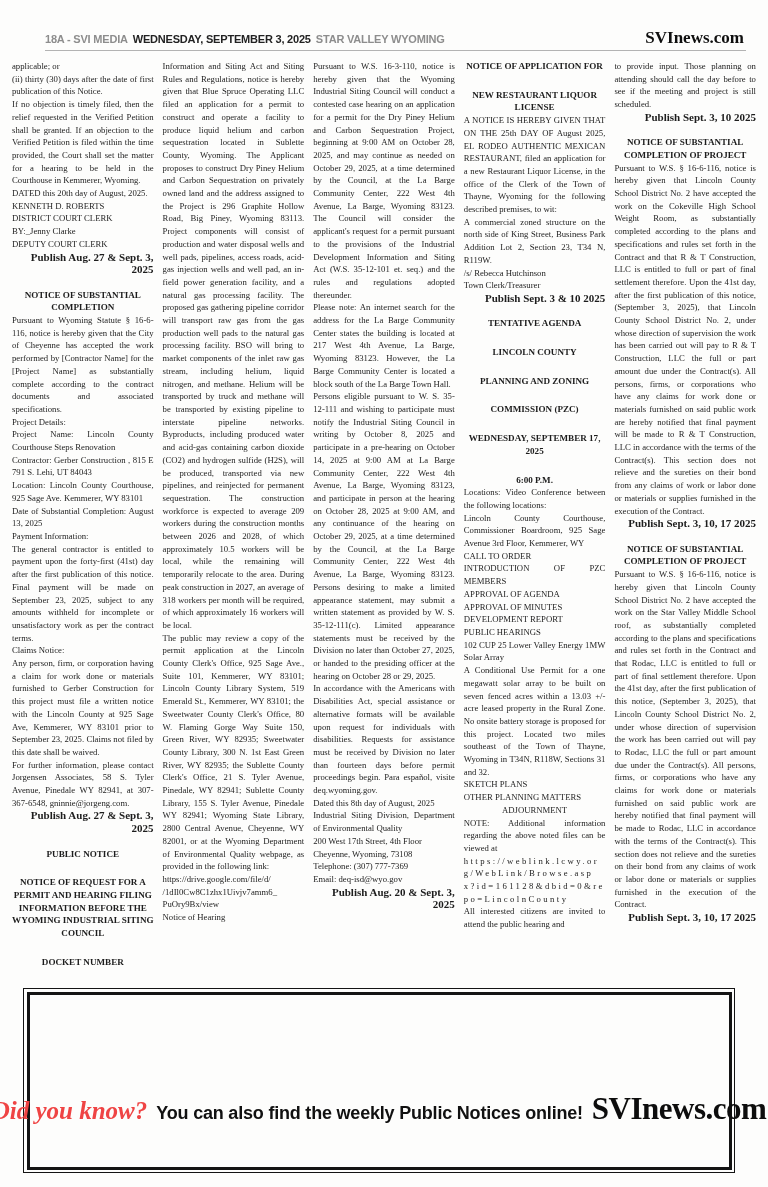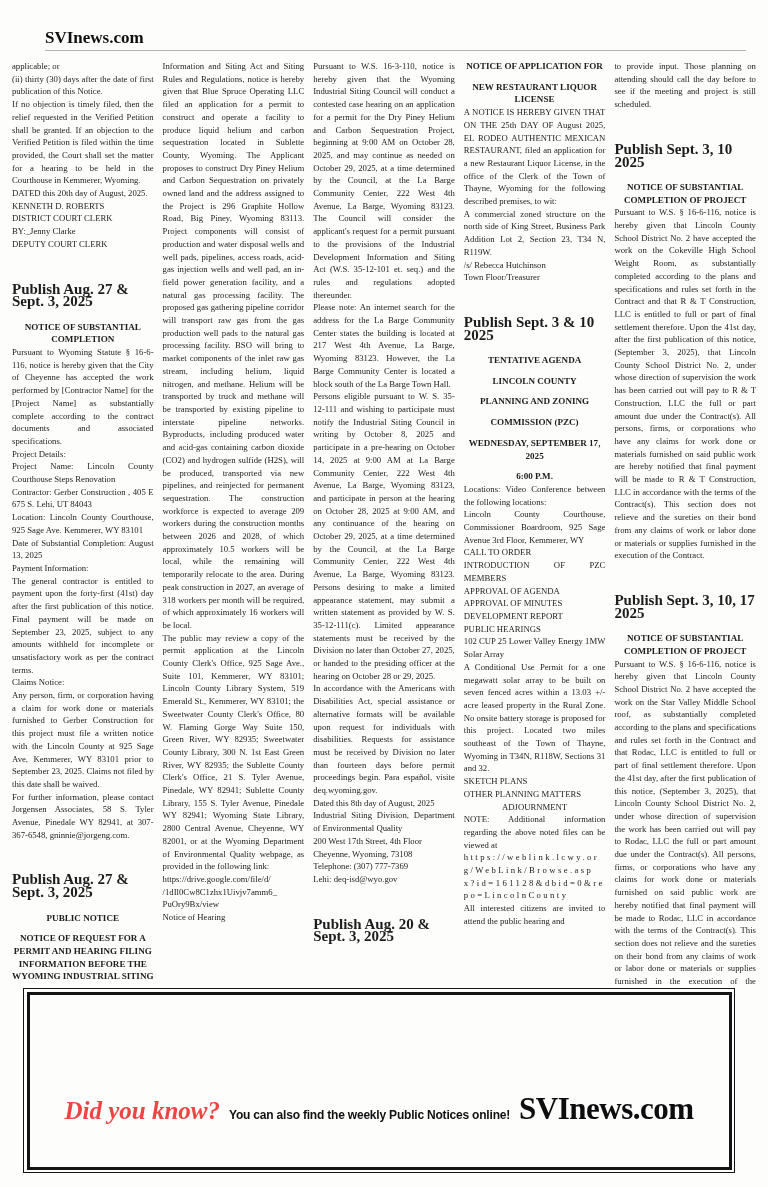--- a/index.html
+++ b/index.html
@@ -24,65 +24,70 @@
     position:absolute;top:60px;left:12px;right:12px;height:926px;
     display:flex;gap:9px;overflow:hidden;
   }
   .col{flex:1 1 0;min-width:0;font-size:8.7px;line-height:12.7px;}
   .blk{margin:0;}
   .p{text-align:justify;text-justify:inter-word;}
   .line{text-align:left;}
   .center{text-align:center;}
   .heading{font-weight:bold;text-align:center;font-size:9.1px;}
   .blk.heading{margin-top:12.7px;}
-  .heading + .heading{margin-top:8px;}
+  .heading + .heading{margin-top:16px;}
   .col .blk:first-child{margin-top:0;}
-  .publish{font-weight:bold;font-size:15px;margin-top:32px;}
+  .publish{font-weight:bold;text-align:right;font-size:11px;}
   .url{word-break:break-all;letter-spacing:2.4px;text-align:justify;}
   
   .banner{
     position:absolute;left:23px;right:33px;top:988px;bottom:14px;
     border:1.5px solid #141414;padding:2.5px;box-sizing:border-box;background:#fdfdfc;
   }
   .banner-inner{
     height:100%;box-sizing:border-box;border:3px solid #141414;
     display:flex;justify-content:center;align-items:baseline;gap:9px;
     padding-top:96px;white-space:nowrap;
   }
   .b-lead{font-family:"Liberation Serif",serif;font-style:italic;font-weight:bold;font-size:25px;color:#ef4444;}
-  .b-msg{font-family:"Liberation Sans",sans-serif;font-weight:bold;font-size:12px;letter-spacing:-0.2px;color:#111;}
+  .b-msg{font-family:"Liberation Sans",sans-serif;font-weight:bold;font-size:18px;letter-spacing:-0.2px;color:#111;}
   .b-site{font-family:"Liberation Serif",serif;font-weight:bold;font-size:31px;letter-spacing:-0.5px;color:#0d0d0d;}
 </style>
 </head>
 <body>
 
 <div class="page">
 
   <header class="masthead">
+    <div class="mh-left">
+      <span class="mh-gray">18A - SVI MEDIA</span>
+      <span class="mh-dark">WEDNESDAY, SEPTEMBER 3, 2025</span>
+      <span class="mh-gray">STAR VALLEY WYOMING</span>
+    </div>
     <div class="mh-site">SVInews.com</div>
   </header>
 
   <div class="rule"></div>
 
   <main id="columns" class="columns">
       <div class="col">
         <div class="blk line">applicable; or</div>
         <div class="blk p">(ii) thirty (30) days after the date of first publication of this Notice.</div>
         <div class="blk p">If no objection is timely filed, then the relief requested in the Verified Petition shall be granted. If an objection to the Verified Petition is filed within the time provided, the Court shall set the matter for a hearing to be held in the Courthouse in Kemmerer, Wyoming.</div>
         <div class="blk p">DATED this 20th day of August, 2025.</div>
         <div class="blk line">KENNETH D. ROBERTS</div>
         <div class="blk line">DISTRICT COURT CLERK</div>
         <div class="blk line">BY:_Jenny Clarke</div>
         <div class="blk line">DEPUTY COURT CLERK</div>
         <div class="blk publish">Publish Aug. 27 &amp; Sept. 3, 2025</div>
         <div class="blk heading">NOTICE OF SUBSTANTIAL COMPLETION</div>
         <div class="blk p">Pursuant to Wyoming Statute § 16-6-116, notice is hereby given that the City of Cheyenne has accepted the work performed by [Contractor Name] for the [Project Name] as substantially complete according to the contract documents and associated specifications.</div>
         <div class="blk line">Project Details:</div>
         <div class="blk p">Project Name: Lincoln County Courthouse Steps Renovation</div>
-        <div class="blk p">Contractor: Gerber Construction , 405 E 675 S. Lehi, UT 84043</div>
+        <div class="blk p">Contractor: Gerber Construction , 815 E 791 S. Lehi, UT 84043</div>
         <div class="blk p">Location: Lincoln County Courthouse, 925 Sage Ave. Kemmerer, WY 83101</div>
         <div class="blk p">Date of Substantial Completion: August 13, 2025</div>
         <div class="blk line">Payment Information:</div>
         <div class="blk p">The general contractor is entitled to payment upon the forty-first (41st) day after the first publication of this notice. Final payment will be made on September 23, 2025, subject to any amounts withheld for incomplete or unsatisfactory work as per the contract terms.</div>
         <div class="blk line">Claims Notice:</div>
         <div class="blk p">Any person, firm, or corporation having a claim for work done or materials furnished to Gerber Construction for this project must file a written notice with the Lincoln County at 925 Sage Ave, Kemmerer, WY 83101 prior to September 23, 2025. Claims not filed by this date shall be waived.</div>
         <div class="blk p">For further information, please contact Jorgensen Associates, 58 S. Tyler Avenue, Pinedale WY 82941, at 307-367-6548, gninnie@jorgeng.com.</div>
         <div class="blk publish">Publish Aug. 27 &amp; Sept. 3, 2025</div>
         <div class="blk heading">PUBLIC NOTICE</div>
         <div class="blk heading">NOTICE OF REQUEST FOR A PERMIT AND HEARING FILING INFORMATION BEFORE THE WYOMING INDUSTRIAL SITING COUNCIL</div>
@@ -102,30 +107,30 @@
       <div class="col">
         <div class="blk p">Pursuant to W.S. 16-3-110, notice is hereby given that the Wyoming Industrial Siting Council will conduct a contested case hearing on an application for a permit for the Dry Piney Helium and Carbon Sequestration Project, beginning at 9:00 AM on October 28, 2025, and may continue as needed on October 29, 2025, at a time determined by the Council, at the La Barge Community Center, 222 West 4th Avenue, La Barge, Wyoming 83123. The Council will consider the applicant's request for a permit pursuant to the provisions of the Industrial Development Information and Siting Act (W.S. 35-12-101 et. seq.) and the rules and regulations adopted thereunder.</div>
         <div class="blk p">Please note: An internet search for the address for the La Barge Community Center states the building is located at 217 West 4th Avenue, La Barge, Wyoming 83123. However, the La Barge Community Center is located a block south of the La Barge Town Hall.</div>
         <div class="blk p">Persons eligible pursuant to W. S. 35-12-111 and wishing to participate must notify the Industrial Siting Council in writing by October 8, 2025 and participate in a pre-hearing on October 14, 2025 at 9:00 AM at La Barge Community Center, 222 West 4th Avenue, La Barge, Wyoming 83123, and participate in person at the hearing on October 28, 2025 at 9:00 AM, and any continuance of the hearing on October 29, 2025, at a time determined by the Council, at the La Barge Community Center, 222 West 4th Avenue, La Barge, Wyoming 83123. Persons desiring to make a limited appearance statement, may submit a written statement as provided by W. S. 35-12-111(c). Limited appearance statements must be received by the Division no later than October 27, 2025, or handed to the presiding officer at the hearing on October 28 or 29, 2025.</div>
         <div class="blk p">In accordance with the Americans with Disabilities Act, special assistance or alternative formats will be available upon request for individuals with disabilities. Requests for assistance must be received by Division no later than fourteen days before permit proceedings begin. Para español, visite deq.wyoming.gov.</div>
         <div class="blk line">Dated this 8th day of August, 2025</div>
         <div class="blk p">Industrial Siting Division, Department of Environmental Quality</div>
         <div class="blk line">200 West 17th Street, 4th Floor</div>
         <div class="blk line">Cheyenne, Wyoming, 73108</div>
         <div class="blk line">Telephone: (307) 777-7369</div>
-        <div class="blk line">Lehi: deq-isd@wyo.gov</div>
+        <div class="blk line">Email: deq-isd@wyo.gov</div>
         <div class="blk publish">Publish Aug. 20 &amp; Sept. 3, 2025</div>
       </div>
       <div class="col">
         <div class="blk heading">NOTICE OF APPLICATION FOR</div>
         <div class="blk heading">NEW RESTAURANT LIQUOR LICENSE</div>
         <div class="blk p">A NOTICE IS HEREBY GIVEN THAT ON THE 25th DAY OF August 2025, EL RODEO AUTHENTIC MEXICAN RESTAURANT, filed an application for a new Restaurant Liquor License, in the office of the Clerk of the Town of Thayne, Wyoming for the following described premises, to wit:</div>
         <div class="blk p">A commercial zoned structure on the north side of King Street, Business Park Addition Lot 2, Section 23, T34 N, R119W.</div>
         <div class="blk line">/s/ Rebecca Hutchinson</div>
-        <div class="blk line">Town Floor/Treasurer</div>
+        <div class="blk line">Town Clerk/Treasurer</div>
         <div class="blk publish">Publish Sept. 3 &amp; 10 2025</div>
         <div class="blk heading">TENTATIVE AGENDA</div>
         <div class="blk heading">LINCOLN COUNTY</div>
         <div class="blk heading">PLANNING AND ZONING</div>
         <div class="blk heading">COMMISSION (PZC)</div>
         <div class="blk heading">WEDNESDAY, SEPTEMBER 17, 2025</div>
         <div class="blk heading">6:00 P.M.</div>
         <div class="blk p">Locations: Video Conference between the following locations:</div>
         <div class="blk p">Lincoln County Courthouse, Commissioner Boardroom, 925 Sage Avenue 3rd Floor, Kemmerer, WY</div>
         <div class="blk line">CALL TO ORDER</div>

